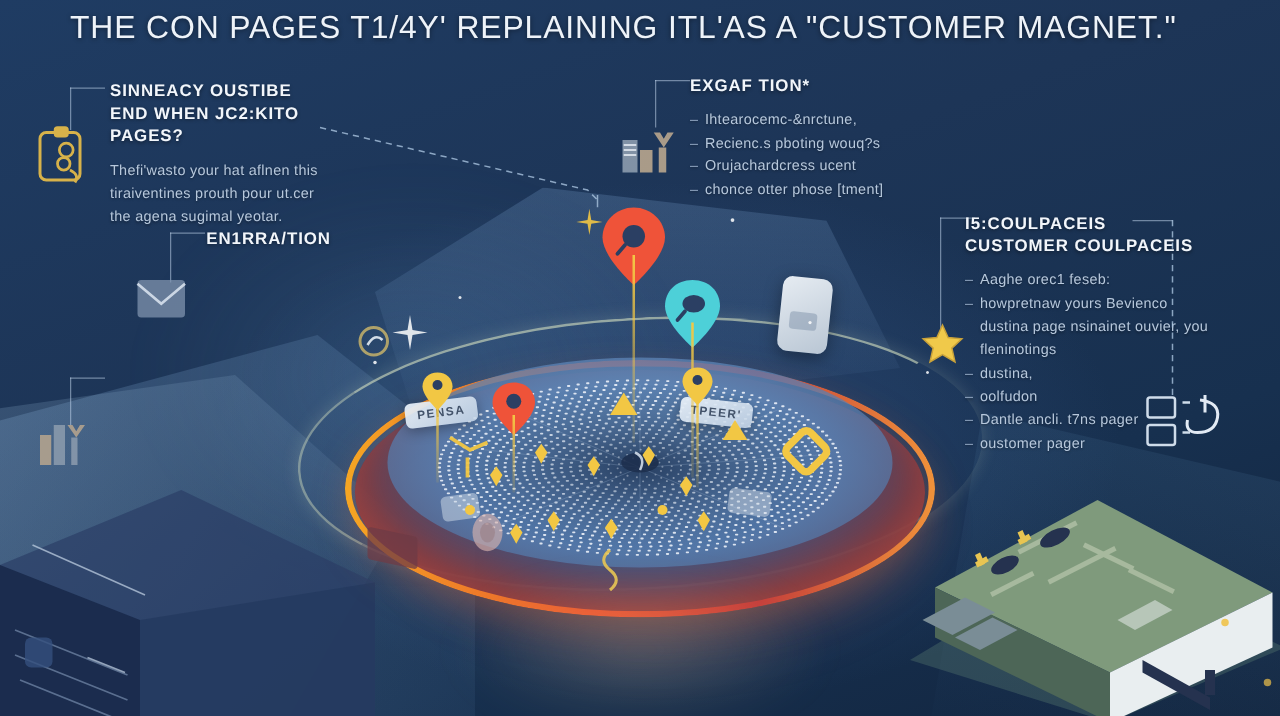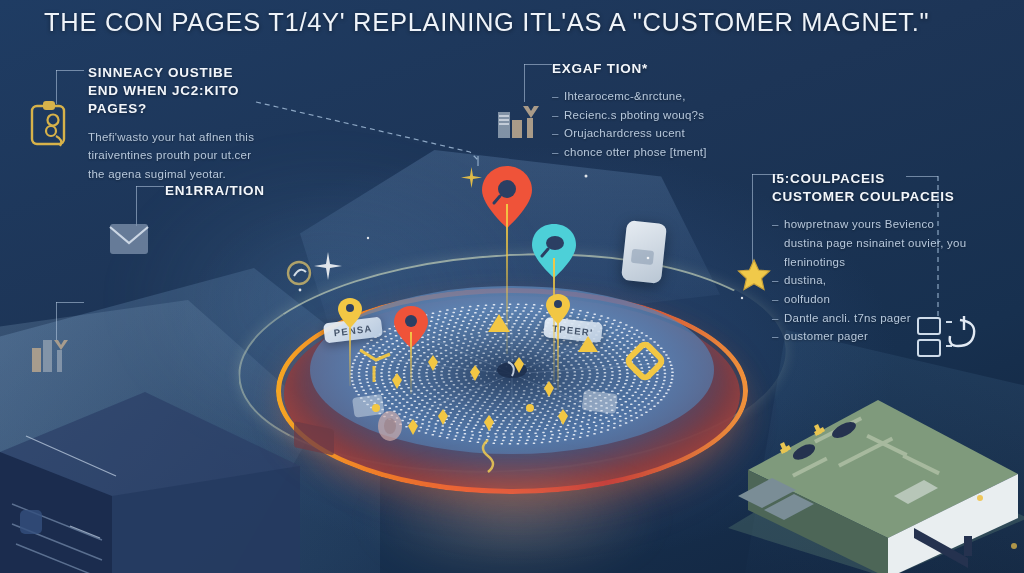--- a/index.html
+++ b/index.html
@@ -54,21 +54,21 @@
     clip-path:polygon(32% 0%, 86% 14%, 100% 76%, 8% 100%, 0% 44%);
   }
   .plane-right {
     right:-20px; top:330px; width:300px; height:250px;
     background:linear-gradient(200deg, rgba(100,150,190,0.14), rgba(40,80,120,0.03));
     clip-path:polygon(14% 0%, 100% 24%, 100% 100%, 0% 100%);
   }
 
   
   .title {
-    position:absolute; left:44px; top:8px; width:940px;
+    position:absolute; left:56px; top:8px; width:940px;
     color:#eef3f9; font-size:25.5px; letter-spacing:0.7px;
     font-weight:400; white-space:nowrap;
     text-shadow:0 1px 4px rgba(0,0,0,0.45);
   }
 
   
   .callout { position:absolute; }
   .callout h3 {
     font-size:13.5px; font-weight:700; letter-spacing:0.75px;
     color:#f2f6fb; line-height:1.35; margin-bottom:9px;
@@ -1837,20 +1837,21 @@
     <div class="v" style="left:8px; top:0; height:108px;"></div>
   </div>
   <div class="ficon" style="left:736px; top:258px;">
     <svg width="36" height="36" viewBox="0 0 36 36">
       <path d="M18,2 l4.5,10 l11,1 l-8,7.5 l2.5,11 l-10,-5.8 l-10,5.8 l2.5,-11 l-8,-7.5 l11,-1 z" fill="#f0c94a" stroke="#c9a23a" stroke-width="1.2"></path>
     </svg>
   </div>
   <div class="callout" style="left:772px; top:170px; width:200px;">
     <h3>I5:COULPACEIS CUSTOMER COULPACEIS</h3>
     <ul>
+      <li>Aaghe orec1 feseb:</li>
       <li>howpretnaw yours Bevienco dustina page nsinainet ouvier, you fleninotings</li>
       <li>dustina,</li>
       <li>oolfudon</li>
       <li>Dantle ancli. t7ns pager</li>
       <li>oustomer pager</li>
     </ul>
   </div>
 
   <svg class="dashline" style="left:930px; top:176px; width:30px; height:150px;">
     <line x1="8" y1="0" x2="8" y2="140" stroke="#a9c3de" stroke-width="1.2" stroke-dasharray="5 4" opacity="0.8"></line>

